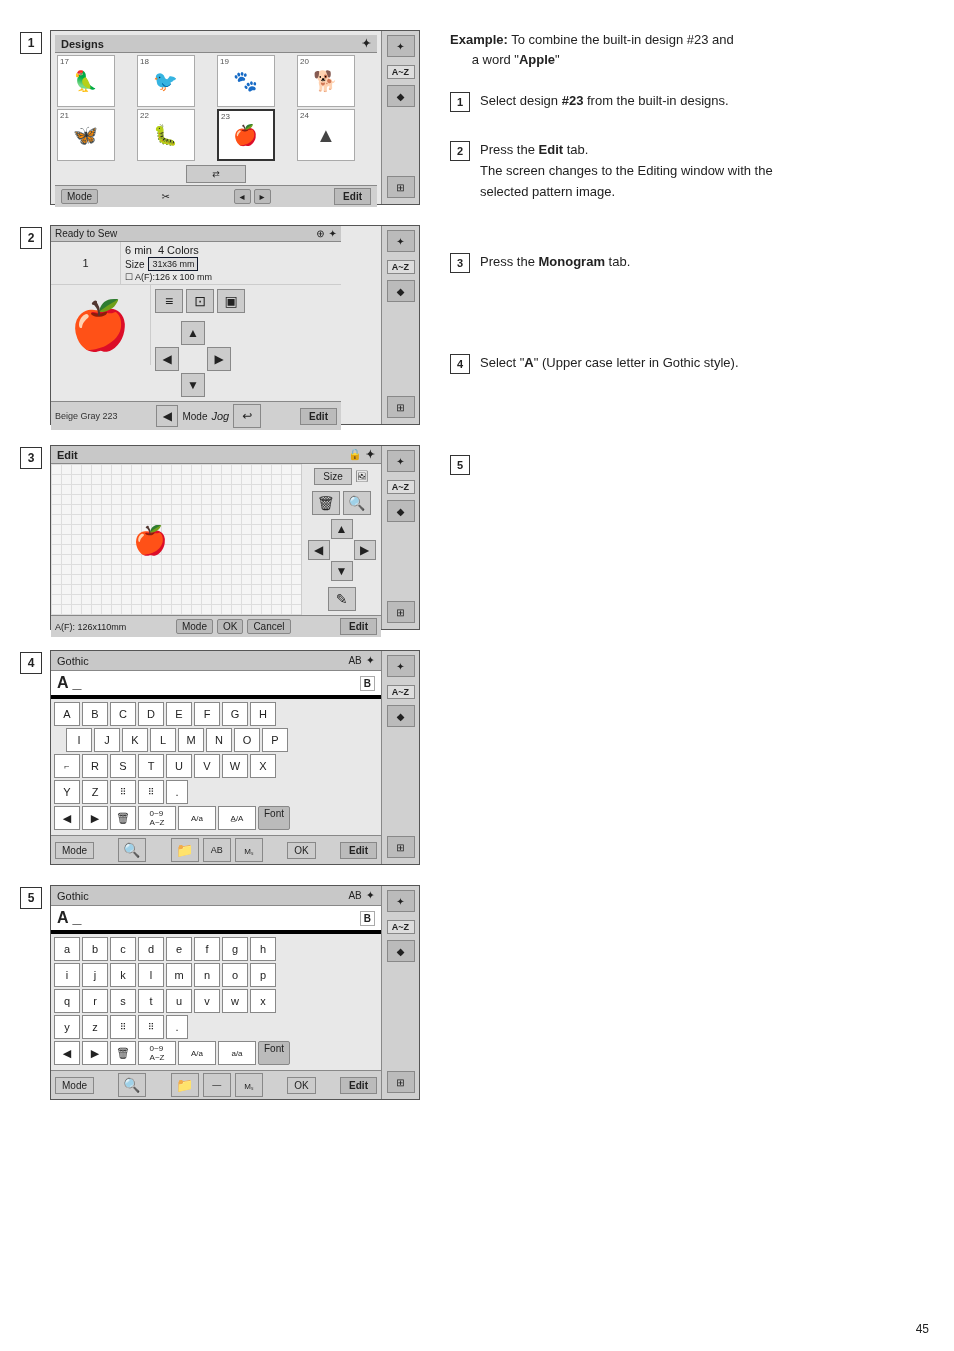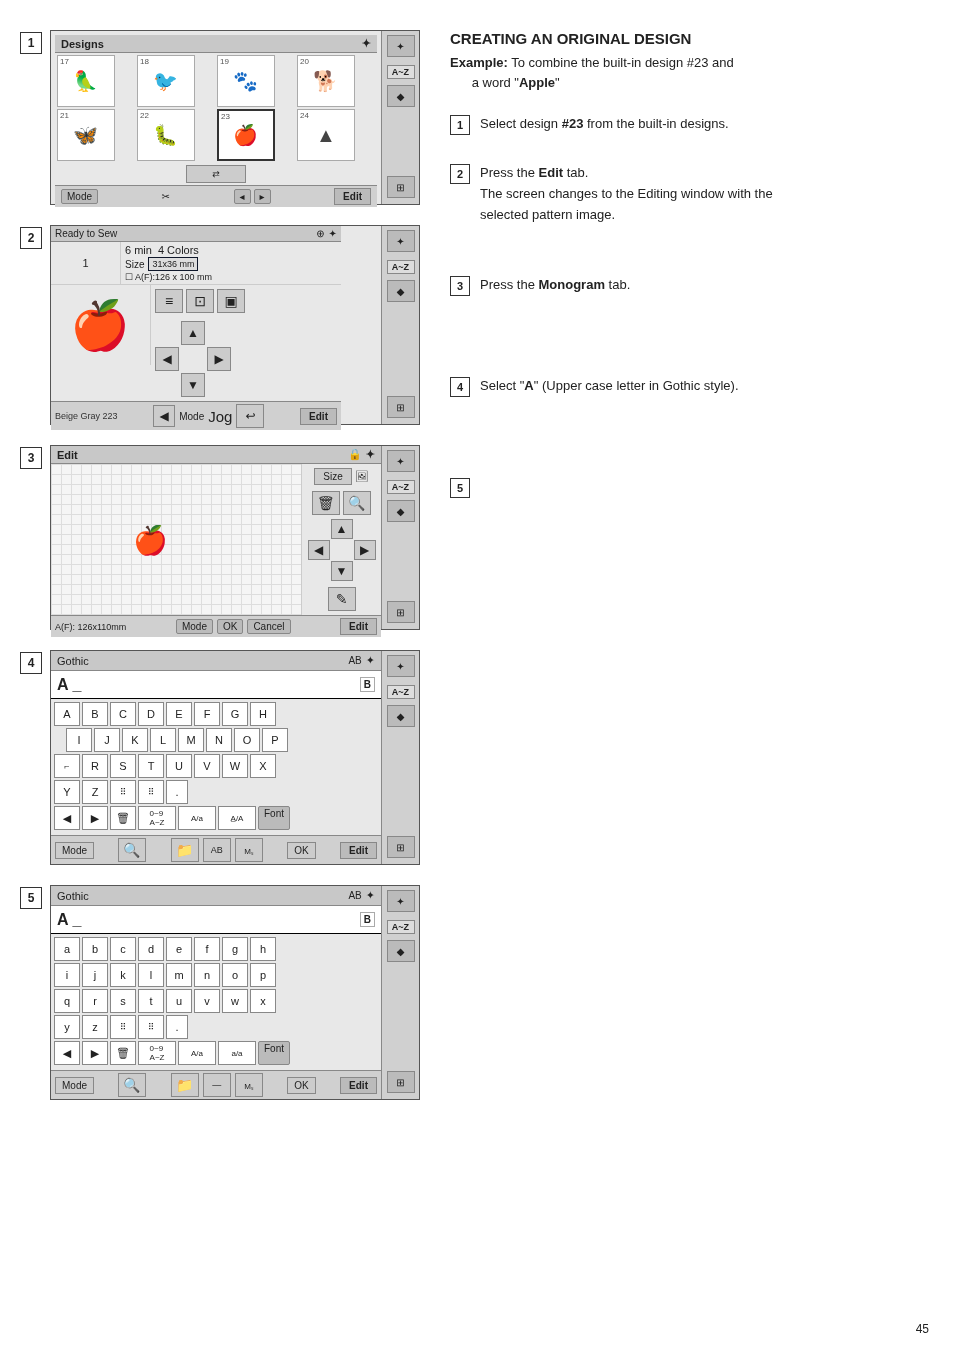--- a/index.html
+++ b/index.html
@@ -335,21 +335,21 @@
       padding: 3px 6px;
       border-bottom: 1px solid #888;
       display: flex;
       justify-content: space-between;
       align-items: center;
       font-size: 11px;
     }
     .gothic-display {
       background: #fff;
       padding: 3px 6px;
-      border-bottom: 1px solid #000000;
+      border-bottom: 4px solid #000000;
       font-size: 16px;
       font-weight: bold;
       display: flex;
       align-items: center;
       min-height: 28px;
     }
     .gothic-with-sidebar {
       display: flex;
     }
     .gothic-keys {
@@ -603,21 +603,21 @@
                   <div class="arrow-btn">▼</div>
                   <div></div>
                 </div>
               </div>
             </div>
             <div class="screen2-bottom">
               <span class="label-beige">Beige Gray 223</span>
               <div style="display:flex;gap:4px;align-items:center;">
                 <span class="arrow-btn" style="width:22px;height:22px;display:inline-flex;align-items:center;justify-content:center;">◀</span>
                 <span style="font-size:10px;">Mode</span>
-                <span style="font-size:15px;">Jog</span>
+                <span style="font-size:11px;font-style:italic;">Jog</span>
                 <span class="icon-btn" style="font-size:12px;">↩</span>
               </div>
               <span class="btn-edit">Edit</span>
             </div>
           </div>
           <div class="screen2-sidebar">
             <div class="sidebar-icon">✦</div>
             <div class="sidebar-az">A~Z</div>
             <div class="sidebar-icon">◆</div>
             <div class="sidebar-icon" style="margin-top:auto;">⊞</div>
@@ -858,21 +858,20 @@
               <div class="sidebar-icon" style="margin-top:auto;">⊞</div>
             </div>
           </div>
         </div>
       </div>
     </div>
 
   </div>
 
   <div class="right-col">
-    <div class="right-title">CREATING AN ORIGINAL DESIGN</div>
     <div class="right-example">
       <span style="font-weight:bold;">Example:</span>
       <span> To combine the built-in design #23 and<br>&nbsp;&nbsp;&nbsp;&nbsp;&nbsp;&nbsp;a word "<strong>Apple</strong>"</span>
     </div>
 
     <div class="right-step-row">
       <div class="right-step-num">1</div>
       <div class="right-step-text">
         Select design <strong>#23</strong> from the built-in designs.
       </div>

